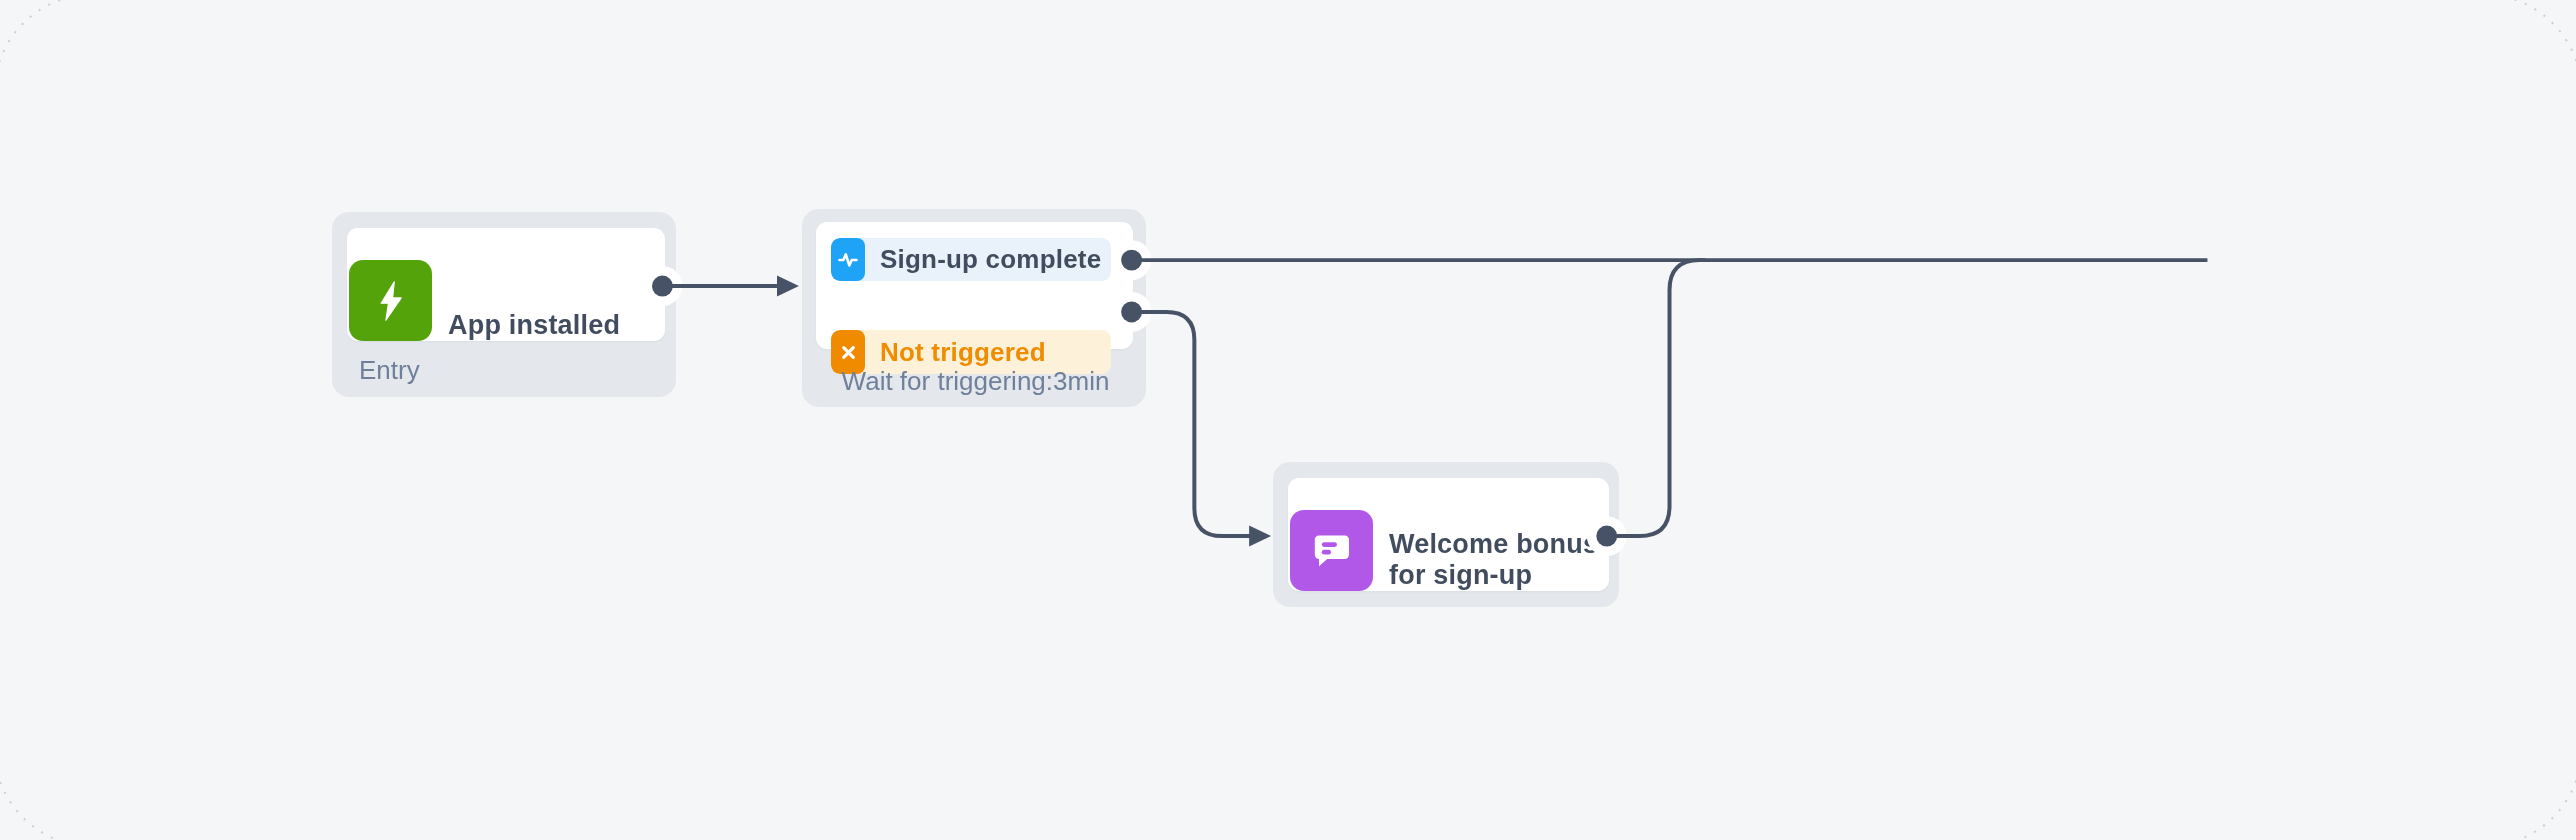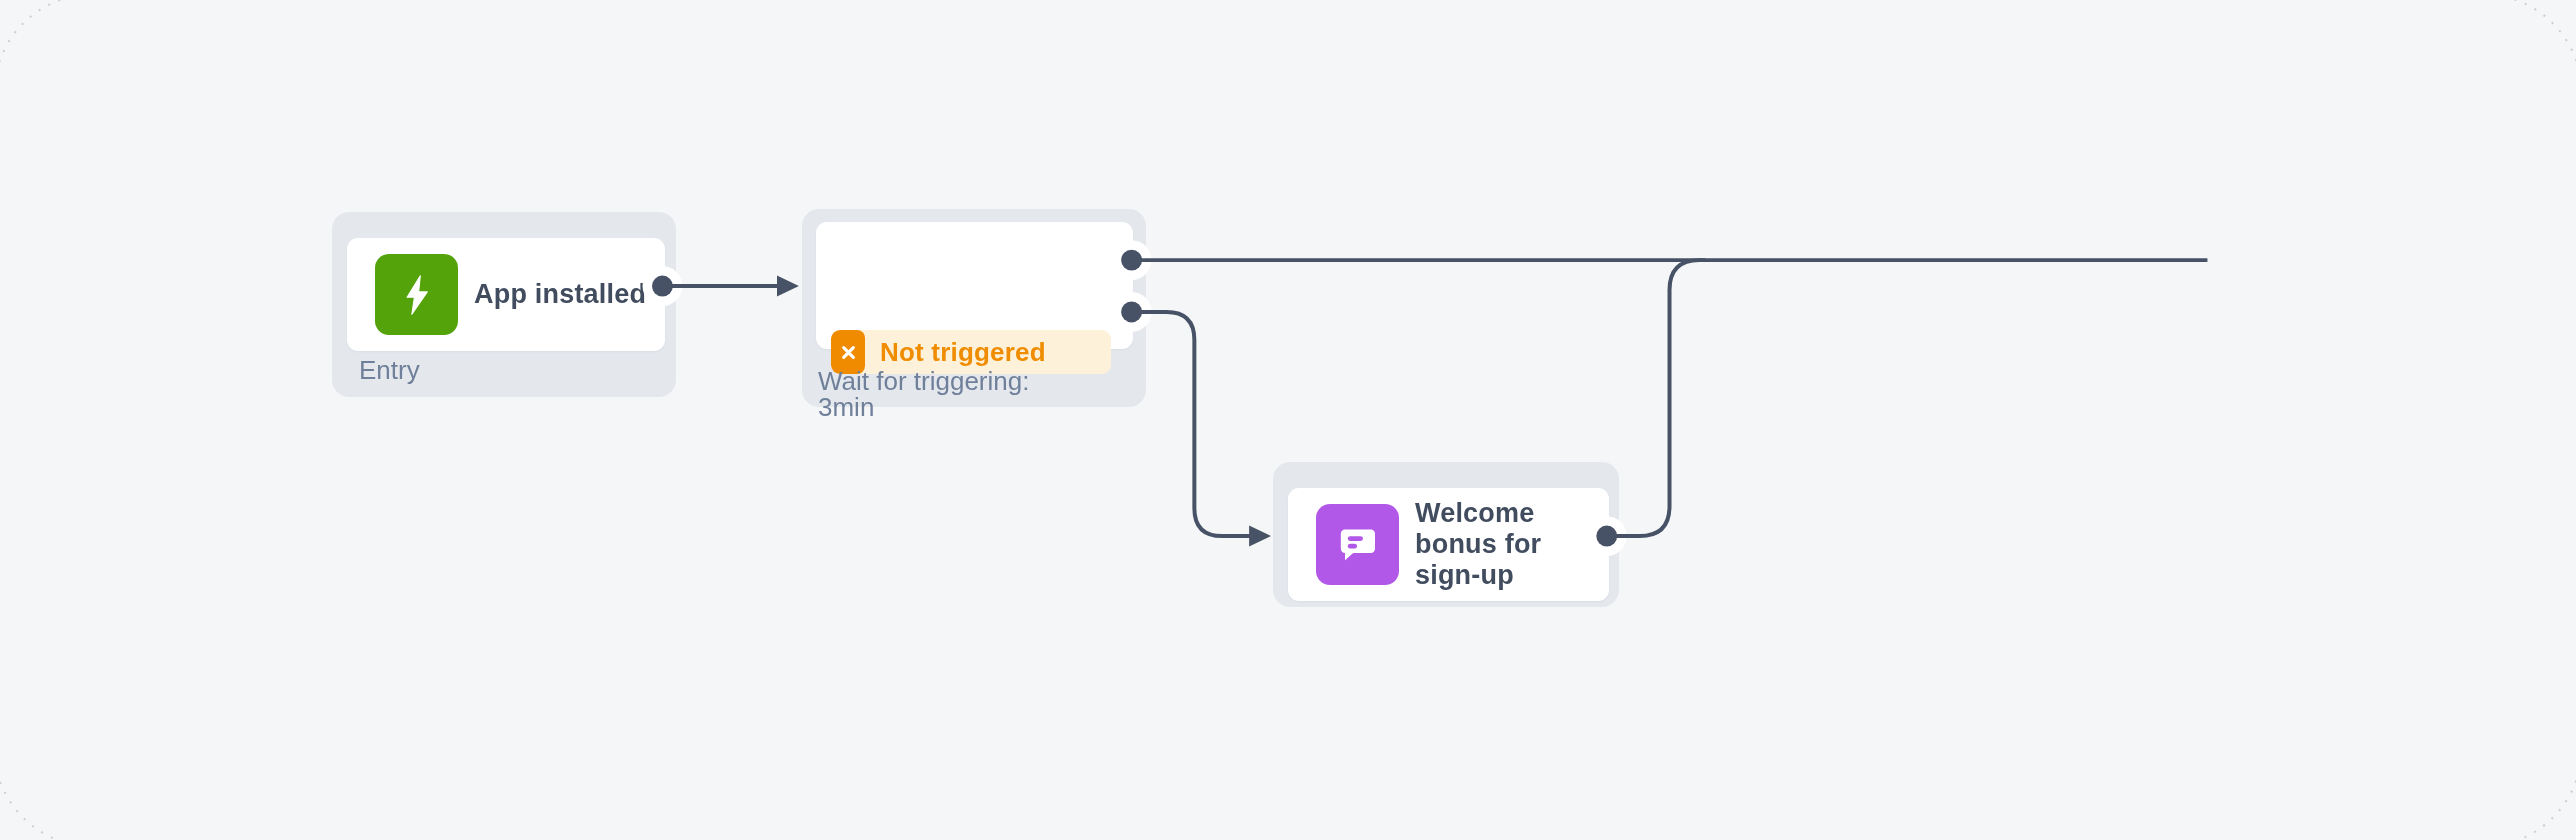--- a/index.html
+++ b/index.html
@@ -7,35 +7,35 @@
     position:relative;width:2576px;height:841px;overflow:hidden;
     background:#f5f6f7;font-family:"Liberation Sans",sans-serif;
   }
   .node{
     position:absolute;background:#e4e8ed;border-radius:17px;
   }
   .card{
     position:absolute;background:#ffffff;border-radius:11px;
     box-shadow:0 1px 2px rgba(40,50,70,0.05);
   }
-  .card-flex{display:flex;align-items:center;padding-left:28px;box-sizing:border-box;margin-top:10px;}
+  .card-flex{display:flex;align-items:flex-end;padding-left:2px;box-sizing:border-box;}
   .big-chip{
     flex:0 0 auto;display:flex;align-items:center;justify-content:center;
     width:83px;height:81px;border-radius:14px;
   }
   .chip-green{background:#55a30b;}
   .chip-purple{background:#b258e9;}
   .node-title{
     margin-left:16px;color:#414d5f;font-size:27px;font-weight:700;
     line-height:31px;letter-spacing:0.2px;
   }
   .node-footer{
     position:absolute;color:#70809b;font-size:26px;font-weight:400;line-height:26px;
   }
-  .footer-flex{display:flex;justify-content:center;flex-direction:column;}
+  .footer-flex{display:flex;justify-content:center;}
   .out-row{
     position:absolute;display:flex;align-items:center;border-radius:9px;overflow:hidden;
   }
   .row-signup{background:#e9f1fb;}
   .row-nottrig{background:#fdf1da;margin-top:38px;}
   .small-chip{
     flex:0 0 auto;display:flex;align-items:center;justify-content:center;
     border-radius:8px;
   }
   .chip-blue{background:#1fa3f6;width:34px;height:43px;}
@@ -59,20 +59,28 @@
           <polygon points="13.8,1.5 6.6,13.2 10.6,13.2 9.2,22.5 17.6,10.3 12.9,10.3" fill="#ffffff" stroke="#ffffff" stroke-width="0.6" stroke-linejoin="round"></polygon>
         </svg>
       </div>
       <div class="node-title">App installed</div>
     </div>
     <div class="node-footer" style="left:27px;top:145px;">Entry</div>
   </div>
 
   <div class="node" style="left:802px;top:209px;width:344px;height:198px;">
     <div class="card" style="left:14px;top:13px;width:317px;height:127px;">
+      <div class="out-row row-signup" style="left:15px;top:16px;width:280px;height:43px;">
+        <div class="small-chip chip-blue">
+          <svg width="24" height="24" viewBox="0 0 24 24">
+            <path d="M3.5 12h3.8l2.5-5.6 3.5 11 2.5-5.4h4.7" fill="none" stroke="#ffffff" stroke-width="2.6" stroke-linecap="round" stroke-linejoin="round"></path>
+          </svg>
+        </div>
+        <div class="row-label lbl-dark">Sign-up complete</div>
+      </div>
       <div class="out-row row-nottrig" style="left:15px;top:70px;width:280px;height:44px;">
         <div class="small-chip chip-orange">
           <svg width="21" height="21" viewBox="0 0 24 24">
             <path d="M6.5 6.5 L17.5 17.5 M17.5 6.5 L6.5 17.5" fill="none" stroke="#ffffff" stroke-width="3.6" stroke-linecap="round"></path>
           </svg>
         </div>
         <div class="row-label lbl-orange">Not triggered</div>
       </div>
     </div>
     <div class="node-footer footer-flex" style="left:16px;top:159px;width:315px;">

